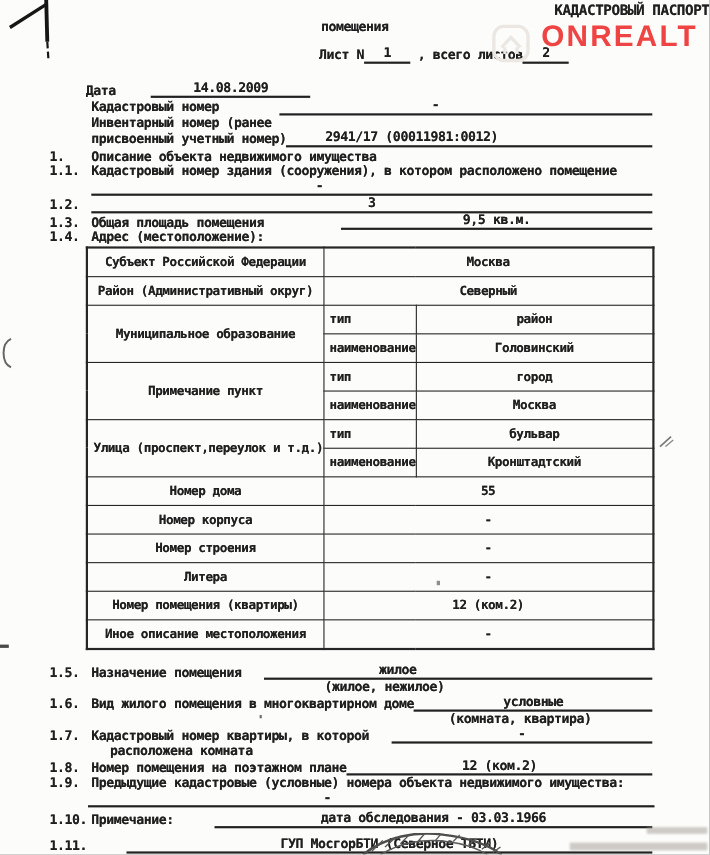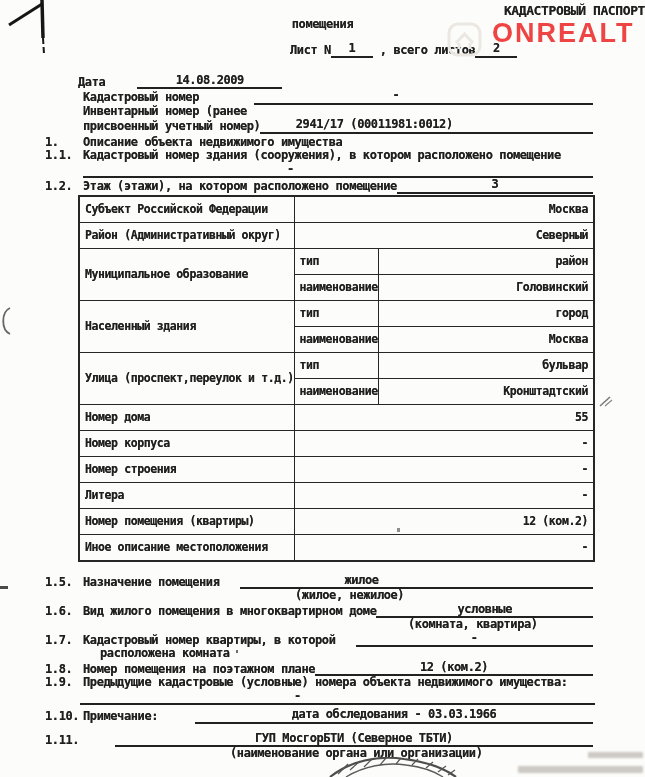--- a/index.html
+++ b/index.html
@@ -48,22 +48,22 @@
   .ln-i110{margin-top:3px;}
   .ln-i110 .lbl{display:inline-block;width:112px;}
   .ln-i111{margin-top:8px;justify-content:space-between;}
   .ln-i111 .fill{margin-left:32px;}
   .cap111{margin-left:230px;line-height:13.5px;}
 
   table.addr{border-collapse:collapse;margin:1px 0 0 78px;width:517px;
              table-layout:fixed;font-size:11.5px;border:2px solid #262626;}
   table.addr td{border:1px solid #262626;height:25px;padding:0 5px;
                 vertical-align:middle;overflow:hidden;white-space:nowrap;}
-  td.tl{text-align:left;}
-  td.tv{text-align:right;}
+  td.tl{text-align:center;}
+  td.tv{text-align:center;}
   td.tk{text-align:left;}
   td.top{vertical-align:top;padding-top:5px;}
 
   .watermark{position:absolute;left:446px;top:18px;display:flex;
              color:#ef4444;pointer-events:none;}
   .watermark .wm-text{font-family:"Liberation Sans",sans-serif;font-weight:bold;
              font-size:27px;letter-spacing:2px;text-shadow:none;}
   .artifact{position:absolute;pointer-events:none;}
   .dash-artifact{left:0;top:586px;width:8px;height:3px;background:#4a4a4a;}
   .speck1{left:236px;top:650px;width:2px;height:3px;background:#333;opacity:.7;}
@@ -136,25 +136,33 @@
   </div>
 
   <div class="ln item">
     <span class="num">1.1.</span>
     <span>Кадастровый номер здания (сооружения), в котором расположено помещение</span>
   </div>
   <div class="vline-11">-</div>
 
   <div class="ln item">
     <span class="num">1.2.</span>
-    <span>Этаж (этажи), на котором расположено помещение</span>
     <span class="fill grow">3</span>
   </div>
 
-
+  <div class="ln item ln-i13">
+    <span class="num">1.3.</span>
+    <span class="lbl">Общая площадь помещения</span>
+    <span class="fill grow">9,5 кв.м.</span>
+  </div>
+
+  <div class="ln item">
+    <span class="num">1.4.</span>
+    <span>Адрес (местоположение):</span>
+  </div>
 
   <table class="addr">
     <colgroup>
         <col style="width:215px">
         <col style="width:84px">
         <col>
       </colgroup>
     <tbody>
         <tr>
       <td class="tl">Субъект Российской Федерации</td>
@@ -167,21 +175,21 @@
     <tr>
       <td class="tl top" rowspan="2">Муниципальное образование</td>
       <td class="tk">тип</td>
       <td class="tv">район</td>
     </tr>
     <tr>
       <td class="tk">наименование</td>
       <td class="tv">Головинский</td>
     </tr>
     <tr>
-      <td class="tl top" rowspan="2">Населенный здания</td>
+      <td class="tl top" rowspan="2">Примечание пункт</td>
       <td class="tk">тип</td>
       <td class="tv">город</td>
     </tr>
     <tr>
       <td class="tk">наименование</td>
       <td class="tv">Москва</td>
     </tr>
     <tr>
       <td class="tl top" rowspan="2">Улица (проспект,переулок и т.д.)</td>
       <td class="tk">тип</td>

